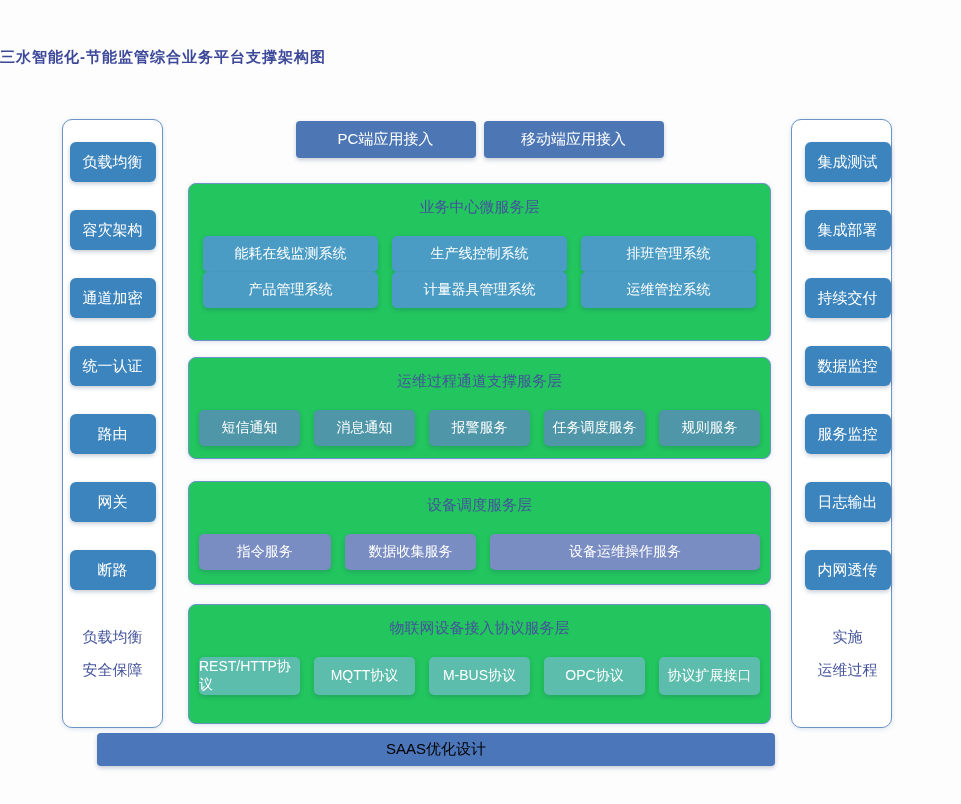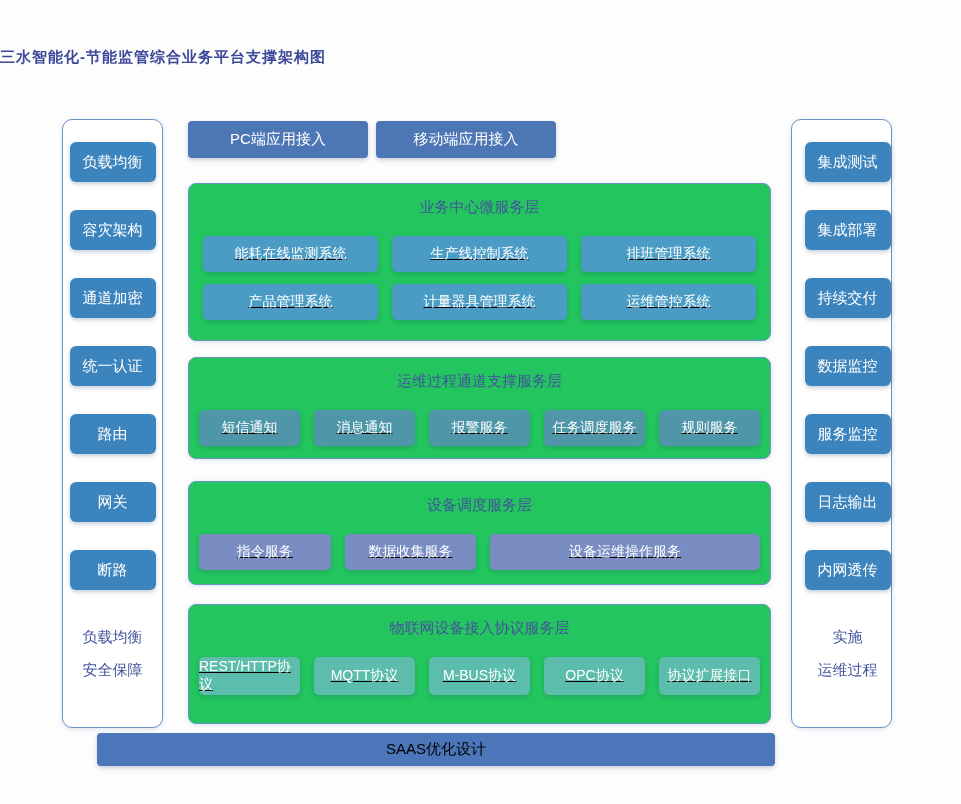--- a/index.html
+++ b/index.html
@@ -32,21 +32,21 @@
   }
   .side-btn.first { margin-top:22px; }
   .side-footer {
     margin-top:30px; text-align:center;
     font-size:15px; line-height:33px;
     color:var(--footer-text,#44549c);
   }
   
   .top-buttons {
     position:absolute; top:121px; left:188px; width:583px;
-    display:flex; gap:8px;
+    display:flex; justify-content:center; gap:8px;
   }
   .top-btn {
     min-width:180px; height:37px; border-radius:4px;
     background:var(--top-btn,#4d76b5); color:#fff; font-size:15px;
     display:flex; align-items:center; justify-content:center;
     box-shadow:0 2px 4px rgba(30,60,100,.25);
   }
   
   .section {
     position:absolute; left:188px; width:583px;
@@ -56,23 +56,23 @@
     box-shadow:0 1px 5px rgba(90,130,180,.22);
   }
   .sec1 { top:183px; height:158px; }
   .sec2 { top:357px; height:102px; }
   .sec3 { top:481px; height:104px; }
   .sec4 { top:604px; height:120px; }
   .section-header {
     height:22px; line-height:22px; text-align:center;
     font-size:15px; color:var(--header-text,#44549c);
   }
-  .items-row { display:flex; margin-top:18px;text-decoration:underline; }
+  .items-row { display:flex; margin-top:18px; }
   .sec1 .items-row { gap:14px; padding:0 4px; }
-  .sec1 .items-row.second { margin-top:12px; }
+  .sec1 .items-row.second { margin-top:0; }
   .sec2 .items-row, .sec3 .items-row, .sec4 .items-row { gap:14px; }
   .block {
     flex:1; height:36px; border-radius:5px;
     color:#fff; font-size:14px;
     display:flex; align-items:center; justify-content:center;
     box-shadow:0 2px 4px rgba(30,60,100,.22);
   }
   .sec4 .block { height:38px; }
   .sec1 .block { background:var(--s1-item,#4a9cc5); }
   .sec2 .block { background:var(--s2-item,#4e96a8); }

